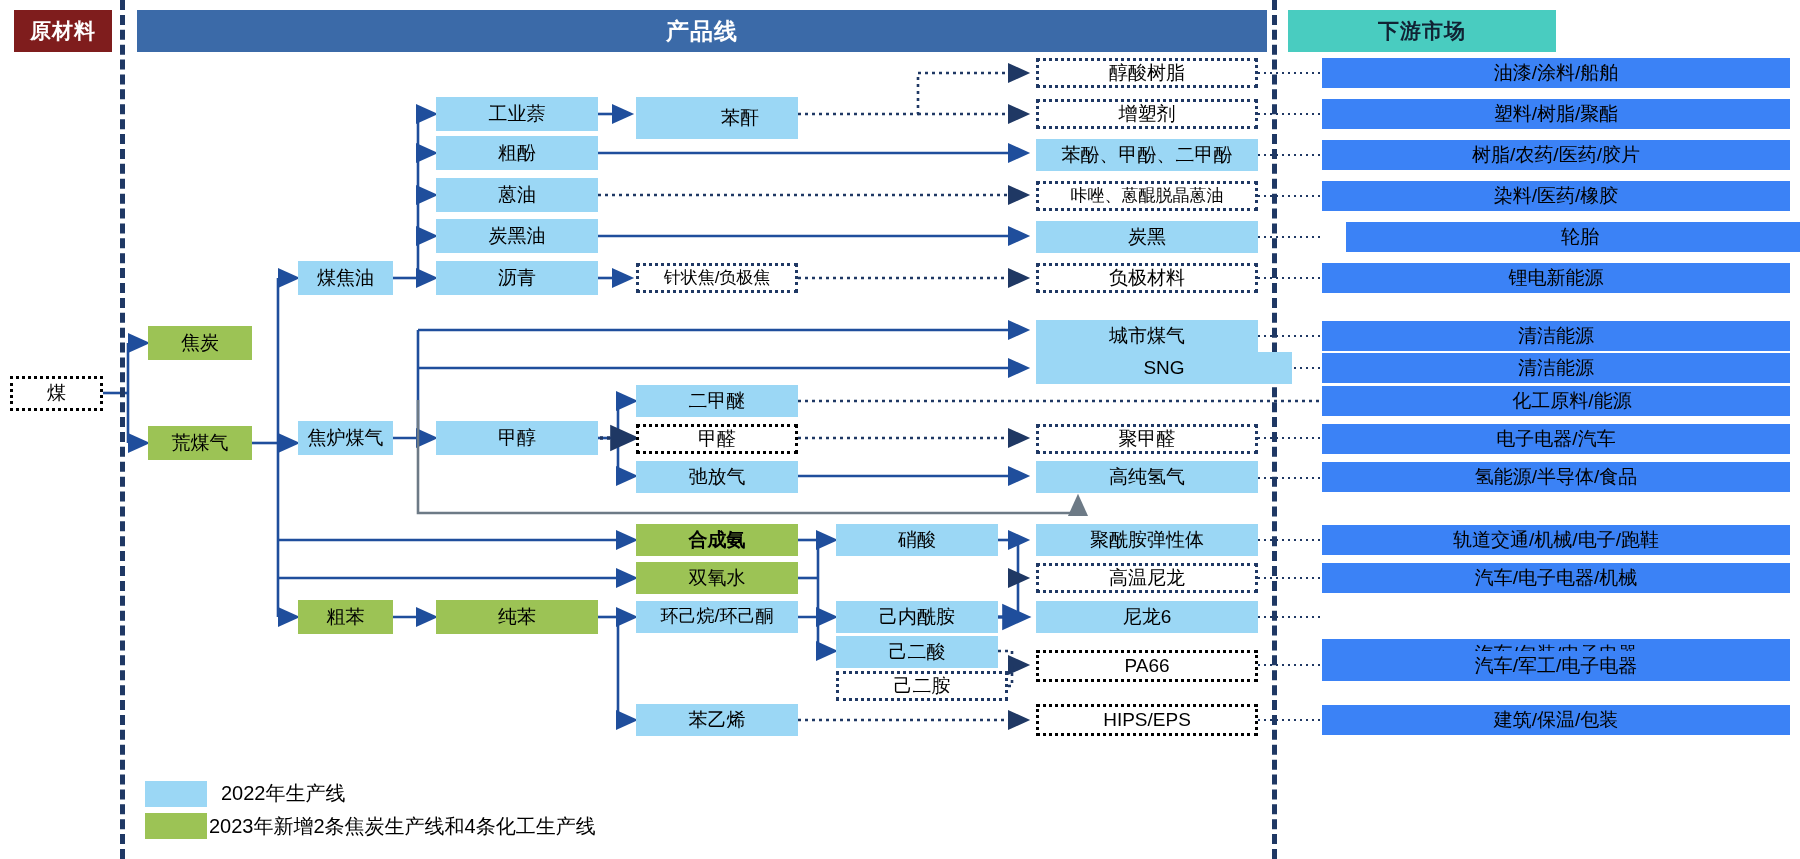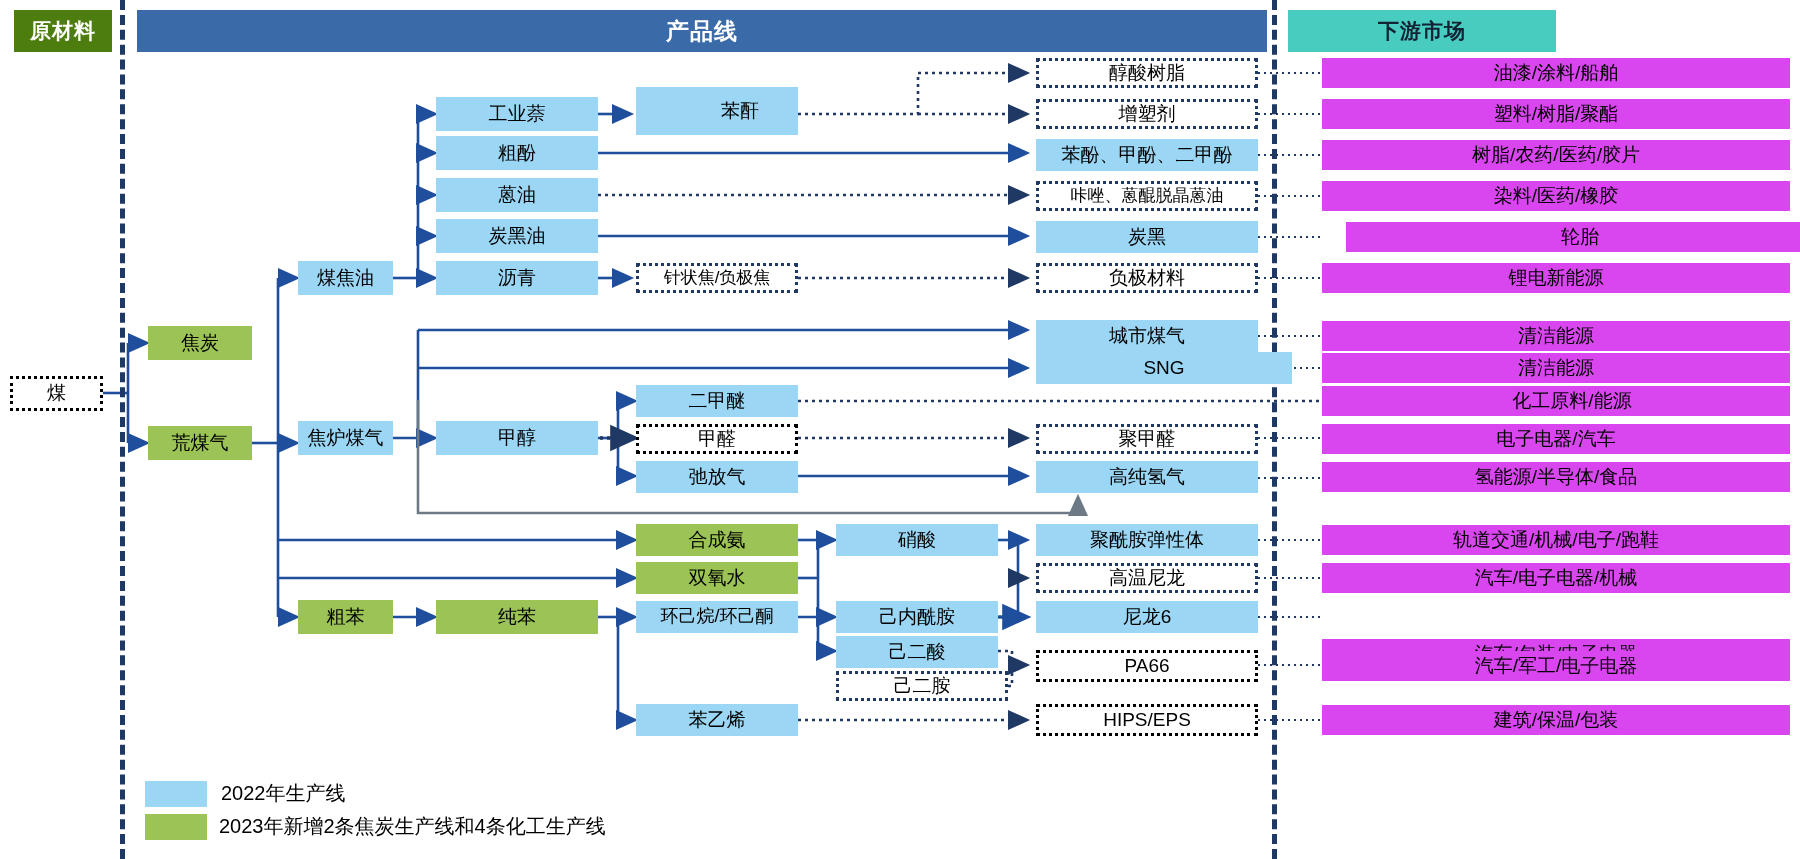--- a/index.html
+++ b/index.html
@@ -8,21 +8,21 @@
     width:1800px;height:859px;overflow:hidden;position:relative;
   }
   #stage{position:relative;width:1800px;height:859px;}
   .abs{position:absolute;box-sizing:border-box;}
 
   
   .banner{
     display:flex;align-items:center;justify-content:center;
     color:#fff;font-weight:bold;letter-spacing:1px;
   }
-  .banner-raw{background:#4d7c0f;font-size:21px;}
+  .banner-raw{background:#7f1d1d;font-size:21px;}
   .banner-prod{background:#3B6AA8;font-size:23px;}
   .banner-down{background:#49CCC0;font-size:21px;color:#123;}
 
   
   .vsep{
     border-left:5px dashed #1F3864;
   }
 
   
   .node{
@@ -32,21 +32,21 @@
   }
   .n-blue{background:#9BD7F5;}
   .n-green{background:#9CC council;}
   .n-green{background:#9CC355;}
   .n-dash-navy{background:#fff;border:3px dotted #1F3864;}
   .n-dash-black{background:#fff;border:3px dotted #000;}
 
   
   .mkt{
     display:flex;align-items:center;justify-content:center;
-    background:#d946ef;color:#000;font-size:19px;white-space:nowrap;
+    background:#3b82f6;color:#000;font-size:19px;white-space:nowrap;
   }
 
   
   .legend-sw{width:62px;height:26px;}
   .legend-tx{font-size:20px;color:#000;white-space:nowrap;}
 
   
   #wires{position:absolute;left:0;top:0;width:1800px;height:859px;pointer-events:none;}
 </style>
 </head>
@@ -201,28 +201,28 @@
   <div class="abs node n-blue" style="left:436px;top:97px;width:162px;height:34px;">工业萘</div>
   <div class="abs node n-blue" style="left:436px;top:136px;width:162px;height:34px;">粗酚</div>
   <div class="abs node n-blue" style="left:436px;top:178px;width:162px;height:34px;">蒽油</div>
   <div class="abs node n-blue" style="left:436px;top:219px;width:162px;height:34px;">炭黑油</div>
   <div class="abs node n-blue" style="left:436px;top:261px;width:162px;height:34px;">沥青</div>
 
   <div class="abs node n-blue" style="left:436px;top:421px;width:162px;height:34px;">甲醇</div>
 
   <div class="abs node n-green" style="left:436px;top:600px;width:162px;height:34px;">纯苯</div>
 
-  <div class="abs node n-blue" style="left:636px;top:87px;width:162px;height:48px;padding-left:46px;">苯酐</div>
+  <div class="abs node n-blue" style="left:636px;top:97px;width:162px;height:42px;padding-left:46px;">苯酐</div>
   <div class="abs node n-dash-navy" style="left:636px;top:263px;width:162px;height:30px;font-size:17px;">针状焦/负极焦</div>
 
   <div class="abs node n-blue" style="left:636px;top:385px;width:162px;height:32px;">二甲醚</div>
   <div class="abs node n-dash-black" style="left:636px;top:424px;width:162px;height:30px;">甲醛</div>
   <div class="abs node n-blue" style="left:636px;top:461px;width:162px;height:32px;">弛放气</div>
 
-  <div class="abs node n-green" style="left:636px;top:524px;width:162px;height:32px;">合成氨</div>
+  <div class="abs node n-green" style="left:636px;top:524px;width:162px;height:32px;font-weight:bold;">合成氨</div>
   <div class="abs node n-green" style="left:636px;top:562px;width:162px;height:32px;">双氧水</div>
   <div class="abs node n-blue" style="left:636px;top:601px;width:162px;height:32px;font-size:18px;">环己烷/环己酮</div>
   <div class="abs node n-blue" style="left:636px;top:704px;width:162px;height:32px;text-align:right;">苯乙烯</div>
 
   <div class="abs node n-blue" style="left:836px;top:524px;width:162px;height:32px;">硝酸</div>
   <div class="abs node n-blue" style="left:836px;top:601px;width:162px;height:32px;">己内酰胺</div>
   <div class="abs node n-blue" style="left:836px;top:636px;width:162px;height:32px;">己二酸</div>
   <div class="abs node n-dash-navy" style="left:836px;top:671px;width:172px;height:30px;">己二胺</div>
 
   <div class="abs node n-dash-navy" style="left:1036px;top:58px;width:222px;height:30px;">醇酸树脂</div>
@@ -258,19 +258,19 @@
   <div class="abs mkt" style="left:1322px;top:563px;width:468px;height:30px;">汽车/电子电器/机械</div>
   <div class="abs mkt" style="left:1322px;top:602px;width:468px;height:30px;margin-top:37px;">汽车/包装/电子电器</div>
   <div class="abs mkt" style="left:1322px;top:651px;width:468px;height:30px;">汽车/军工/电子电器</div>
   <div class="abs mkt" style="left:1322px;top:705px;width:468px;height:30px;">建筑/保温/包装</div>
 
   <div class="abs" style="left:145px;top:780px;">
     <div style="display:flex;align-items:center;gap:14px;margin-bottom:6px;">
       <span class="legend-sw" style="background:#9BD7F5;"></span>
       <span class="legend-tx">2022年生产线</span>
     </div>
-    <div style="display:flex;align-items:center;gap:12px;">
+    <div style="display:flex;align-items:flex-start;gap:2px;">
       <span class="legend-sw" style="background:#9CC355;"></span>
       <span class="legend-tx">2023年新增2条焦炭生产线和4条化工生产线</span>
     </div>
   </div>
 
 </div>
 
 </body></html>

